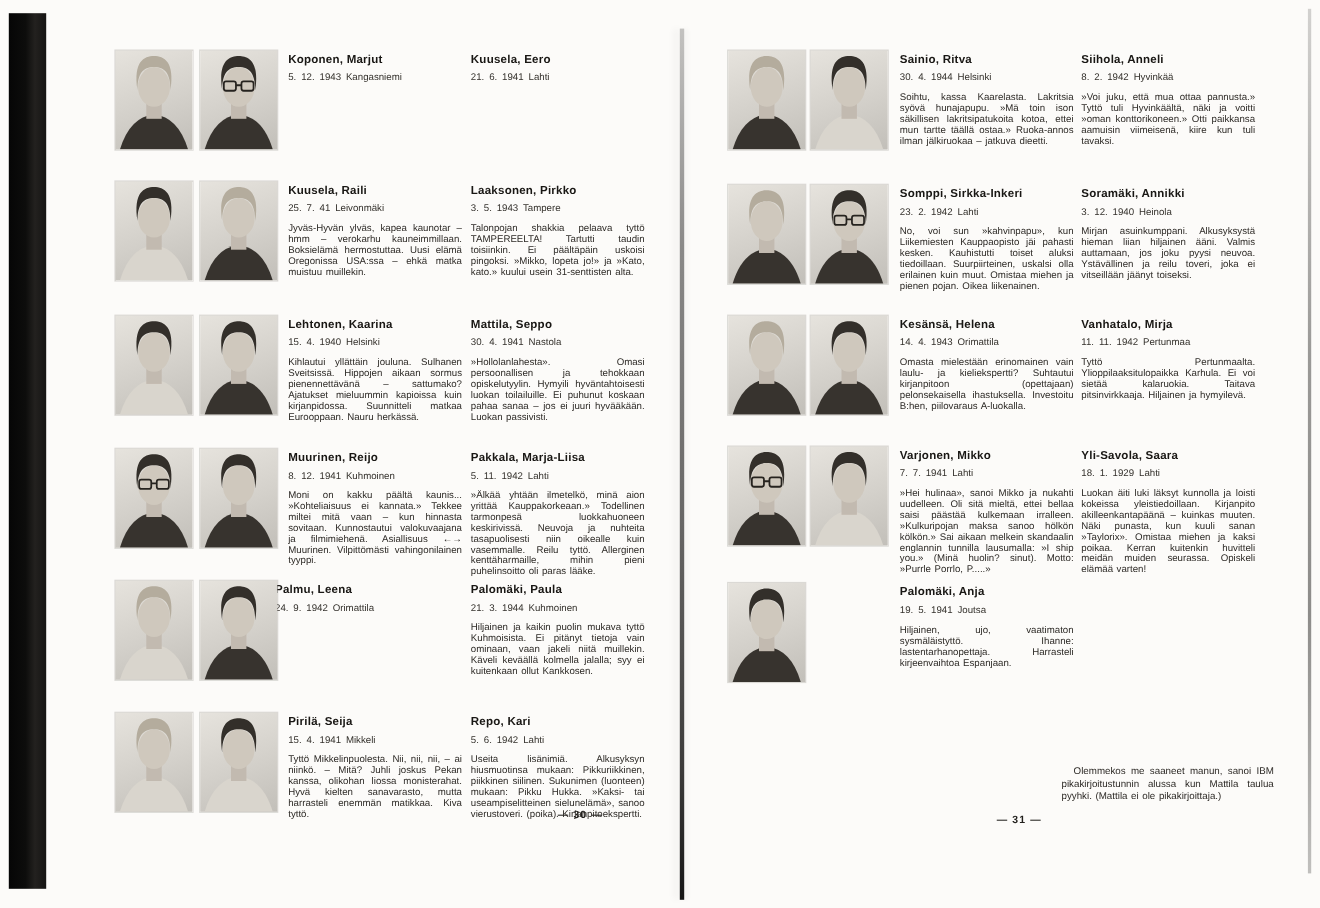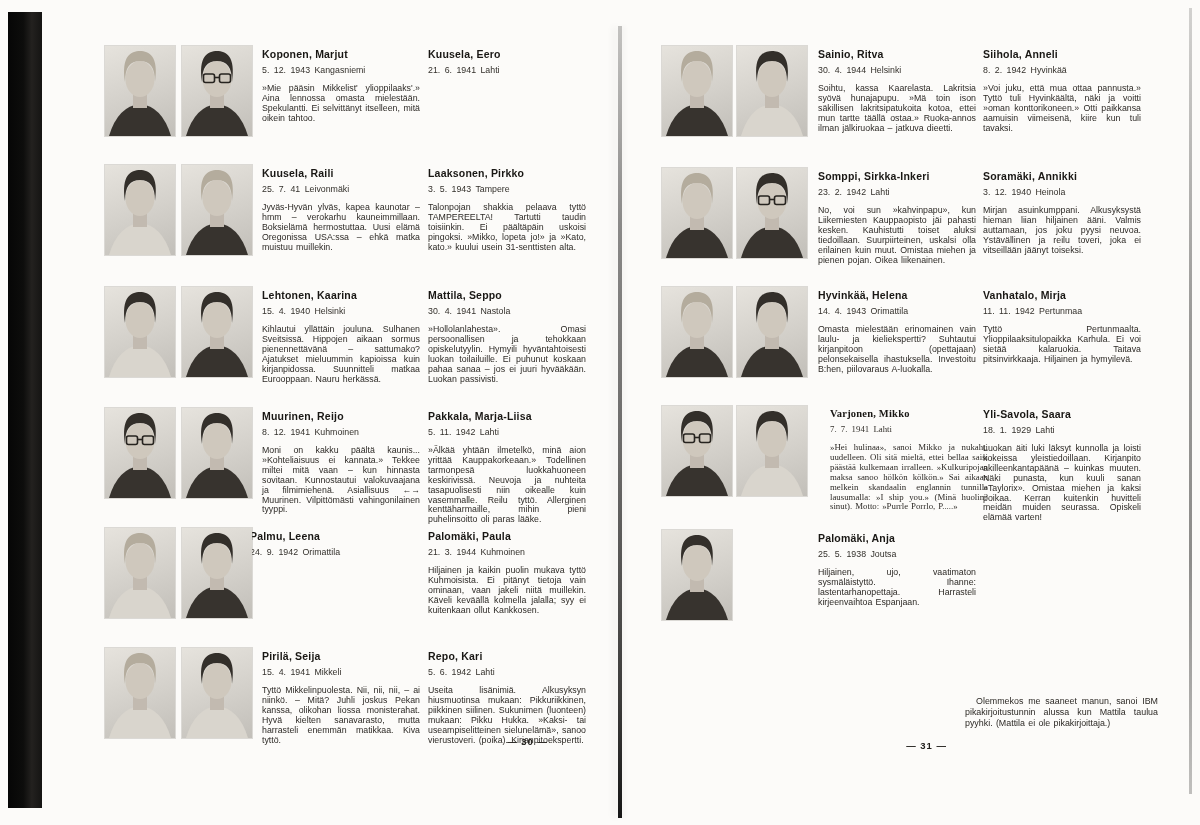--- a/index.html
+++ b/index.html
@@ -82,21 +82,20 @@
         <svg viewBox="0 0 70 90">
           <path class="shoulders" d="M4,90 Q13,60 35,58 Q57,60 66,90 Z"></path>
           <rect class="neck" x="28" y="45" width="14" height="17"></rect>
           <ellipse class="face" cx="35" cy="33" rx="14.5" ry="18"></ellipse>
           <path class="hairpath" d="M20,36 C16,10 26,5 35,5 C44,5 54,10 50,36 C50,21 45,15 35,15 C25,15 20,21 20,36 Z"></path>
         </svg>
       </div>
       <div class="entry" style="left: 220px;">
         <h3 class="name">Koponen, Marjut</h3>
         <div class="date">5. 12. 1943 Kangasniemi</div>
-        <p class="body">»Mie pääsin Mikkelist' ylioppilaaks'.» Aina lennossa omasta mielestään. Spekulantti. Ei selvittänyt itselleen, mitä oikein tahtoo.</p>
       </div>
       <div class="photo hair-dark top-dark" style="left: 140px;">
         <svg viewBox="0 0 70 90">
           <path class="shoulders" d="M4,90 Q13,60 35,58 Q57,60 66,90 Z"></path>
           <rect class="neck" x="28" y="45" width="14" height="17"></rect>
           <ellipse class="face" cx="35" cy="33" rx="14.5" ry="18"></ellipse>
           <path class="hairpath" d="M20,36 C16,10 26,5 35,5 C44,5 54,10 50,36 C50,21 45,15 35,15 C25,15 20,21 20,36 Z"></path>
           <g class="glasses">
             <rect x="21.5" y="28" width="11" height="8.5" rx="2"></rect>
             <rect x="37.5" y="28" width="11" height="8.5" rx="2"></rect>
@@ -322,21 +321,21 @@
     <div class="entry-row" style="top: 287px;">
       <div class="photo hair-light top-dark" style="left: 37px;">
         <svg viewBox="0 0 70 90">
           <path class="shoulders" d="M4,90 Q13,60 35,58 Q57,60 66,90 Z"></path>
           <rect class="neck" x="28" y="45" width="14" height="17"></rect>
           <ellipse class="face" cx="35" cy="33" rx="14.5" ry="18"></ellipse>
           <path class="hairpath" d="M20,36 C16,10 26,5 35,5 C44,5 54,10 50,36 C50,21 45,15 35,15 C25,15 20,21 20,36 Z"></path>
         </svg>
       </div>
       <div class="entry" style="left: 193px;">
-        <h3 class="name">Hyvinkää, Helena</h3>
+        <h3 class="name">Kesänsä, Helena</h3>
         <div class="date">14. 4. 1943 Orimattila</div>
         <p class="body">Omasta mielestään erinomainen vain laulu- ja kieliekspertti? Suhtautui kirjanpitoon (opettajaan) pelonsekaisella ihastuksella. Investoitu B:hen, piilovaraus A-luokalla.</p>
       </div>
       <div class="photo hair-dark top-dark" style="left: 112px;">
         <svg viewBox="0 0 70 90">
           <path class="shoulders" d="M4,90 Q13,60 35,58 Q57,60 66,90 Z"></path>
           <rect class="neck" x="28" y="45" width="14" height="17"></rect>
           <ellipse class="face" cx="35" cy="33" rx="14.5" ry="18"></ellipse>
           <path class="hairpath" d="M20,36 C16,10 26,5 35,5 C44,5 54,10 50,36 C50,21 45,15 35,15 C25,15 20,21 20,36 Z"></path>
         </svg>
@@ -354,21 +353,21 @@
           <rect class="neck" x="28" y="45" width="14" height="17"></rect>
           <ellipse class="face" cx="35" cy="33" rx="14.5" ry="18"></ellipse>
           <path class="hairpath" d="M20,36 C16,10 26,5 35,5 C44,5 54,10 50,36 C50,21 45,15 35,15 C25,15 20,21 20,36 Z"></path>
           <g class="glasses">
             <rect x="21.5" y="28" width="11" height="8.5" rx="2"></rect>
             <rect x="37.5" y="28" width="11" height="8.5" rx="2"></rect>
             <path d="M32.5,31.5 h5"></path>
           </g>
         </svg>
       </div>
-      <div class="entry" style="left: 205px; font-family: Liberation Serif, serif;">
+      <div class="entry" style="left: 193px;">
         <h3 class="name">Varjonen, Mikko</h3>
         <div class="date">7. 7. 1941 Lahti</div>
         <p class="body">»Hei hulinaa», sanoi Mikko ja nukahti uudelleen. Oli sitä mieltä, ettei bellaa saisi päästää kulkemaan irralleen. »Kulkuripojan maksa sanoo hölkön kölkön.» Sai aikaan melkein skandaalin englannin tunnilla lausumalla: »I ship you.» (Minä huolin? sinut). Motto: »Purrle Porrlo, P.....»</p>
       </div>
       <div class="photo hair-dark top-light" style="left: 112px;">
         <svg viewBox="0 0 70 90">
           <path class="shoulders" d="M4,90 Q13,60 35,58 Q57,60 66,90 Z"></path>
           <rect class="neck" x="28" y="45" width="14" height="17"></rect>
           <ellipse class="face" cx="35" cy="33" rx="14.5" ry="18"></ellipse>
           <path class="hairpath" d="M20,36 C16,10 26,5 35,5 C44,5 54,10 50,36 C50,21 45,15 35,15 C25,15 20,21 20,36 Z"></path>
@@ -384,17 +383,17 @@
       <div class="photo hair-dark top-dark" style="left: 37px;">
         <svg viewBox="0 0 70 90">
           <path class="shoulders" d="M4,90 Q13,60 35,58 Q57,60 66,90 Z"></path>
           <rect class="neck" x="28" y="45" width="14" height="17"></rect>
           <ellipse class="face" cx="35" cy="33" rx="14.5" ry="18"></ellipse>
           <path class="hairpath" d="M20,36 C16,10 26,5 35,5 C44,5 54,10 50,36 C50,21 45,15 35,15 C25,15 20,21 20,36 Z"></path>
         </svg>
       </div>
       <div class="entry" style="left: 193px;">
         <h3 class="name">Palomäki, Anja</h3>
-        <div class="date">25. 5. 1938 Joutsa</div>
+        <div class="date">19. 5. 1941 Joutsa</div>
         <p class="body">Hiljainen, ujo, vaatimaton sysmäläistyttö. Ihanne: lastentarhanopettaja. Harrasteli kirjeenvaihtoa Espanjaan.</p>
       </div>
     </div>
   </div>
 
 </body></html>

